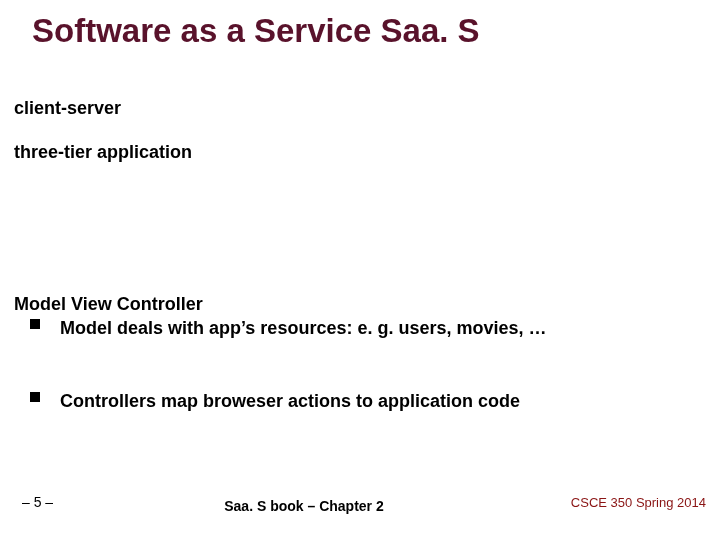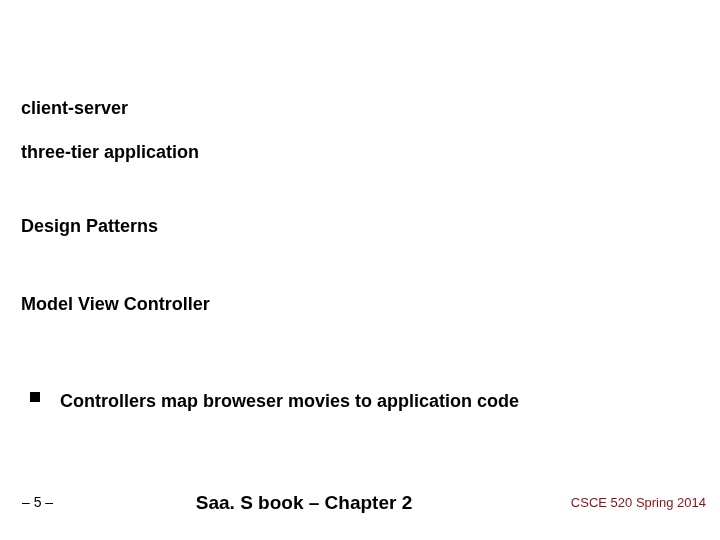--- a/index.html
+++ b/index.html
@@ -21,21 +21,21 @@
   .title {
     position: absolute;
     left: 32px;
     top: 12px;
     font-size: 33px;
     font-weight: bold;
     color: #59122b;
   }
   .body-line {
     position: absolute;
-    left: 21px;
+    left: 14px;
     font-size: 18px;
     font-weight: bold;
     color: #000000;
   }
   .l1 { top: 98px; }
   .l2 { top: 142px; }
   .l3 { top: 216px; }
   .l4 { top: 261px; margin-top: 33px; }
 
   .bullet-row {
@@ -69,52 +69,56 @@
     bottom: 30px;
     font-size: 14px;
     color: #000000;
   }
   .footer-center {
     position: absolute;
     left: 0;
     right: 12px;
     bottom: 26px;
     text-align: center;
-    font-size: 19px;
+    font-size: 14px;
     font-weight: bold;
     color: #000000;
   }
   .footer-center-inner {
     display: inline-block;
     transform: translateX(-50px);
   }
   .footer-right {
     position: absolute;
     right: 14px;
     bottom: 30px;
     font-size: 13px;
     color: #8a1414;
   }
 </style>
 </head>
 <body>
 
 <div class="slide">
 
+  <div class="title">Software as a Service Saa. S</div>
 
   <div class="body-line l1">client-server</div>
   <div class="body-line l2">three-tier application</div>
-  <div class="body-line l3">Design Patterns</div>
   <div class="body-line l4">Model View Controller</div>
 
+  <div class="bullet-row br1">
+    <span class="bullet-mark"></span>
+    <span class="bullet-text">Model deals with app’s resources: e. g. users, movies, …</span>
+  </div>
 
   <div class="bullet-row br2">
     <span class="bullet-mark"></span>
-    <span class="bullet-text">Controllers map broweser movies to application code</span>
+    <span class="bullet-text">Controllers map broweser actions to application code</span>
   </div>
 
   <div class="page-num">– 5 –</div>
   <div class="footer-center">
     <span class="footer-center-inner">Saa. S book – Chapter 2</span>
   </div>
-  <div class="footer-right">CSCE 520 Spring 2014</div>
+  <div class="footer-right">CSCE 350 Spring 2014</div>
 
 </div>
 
 </body></html>

